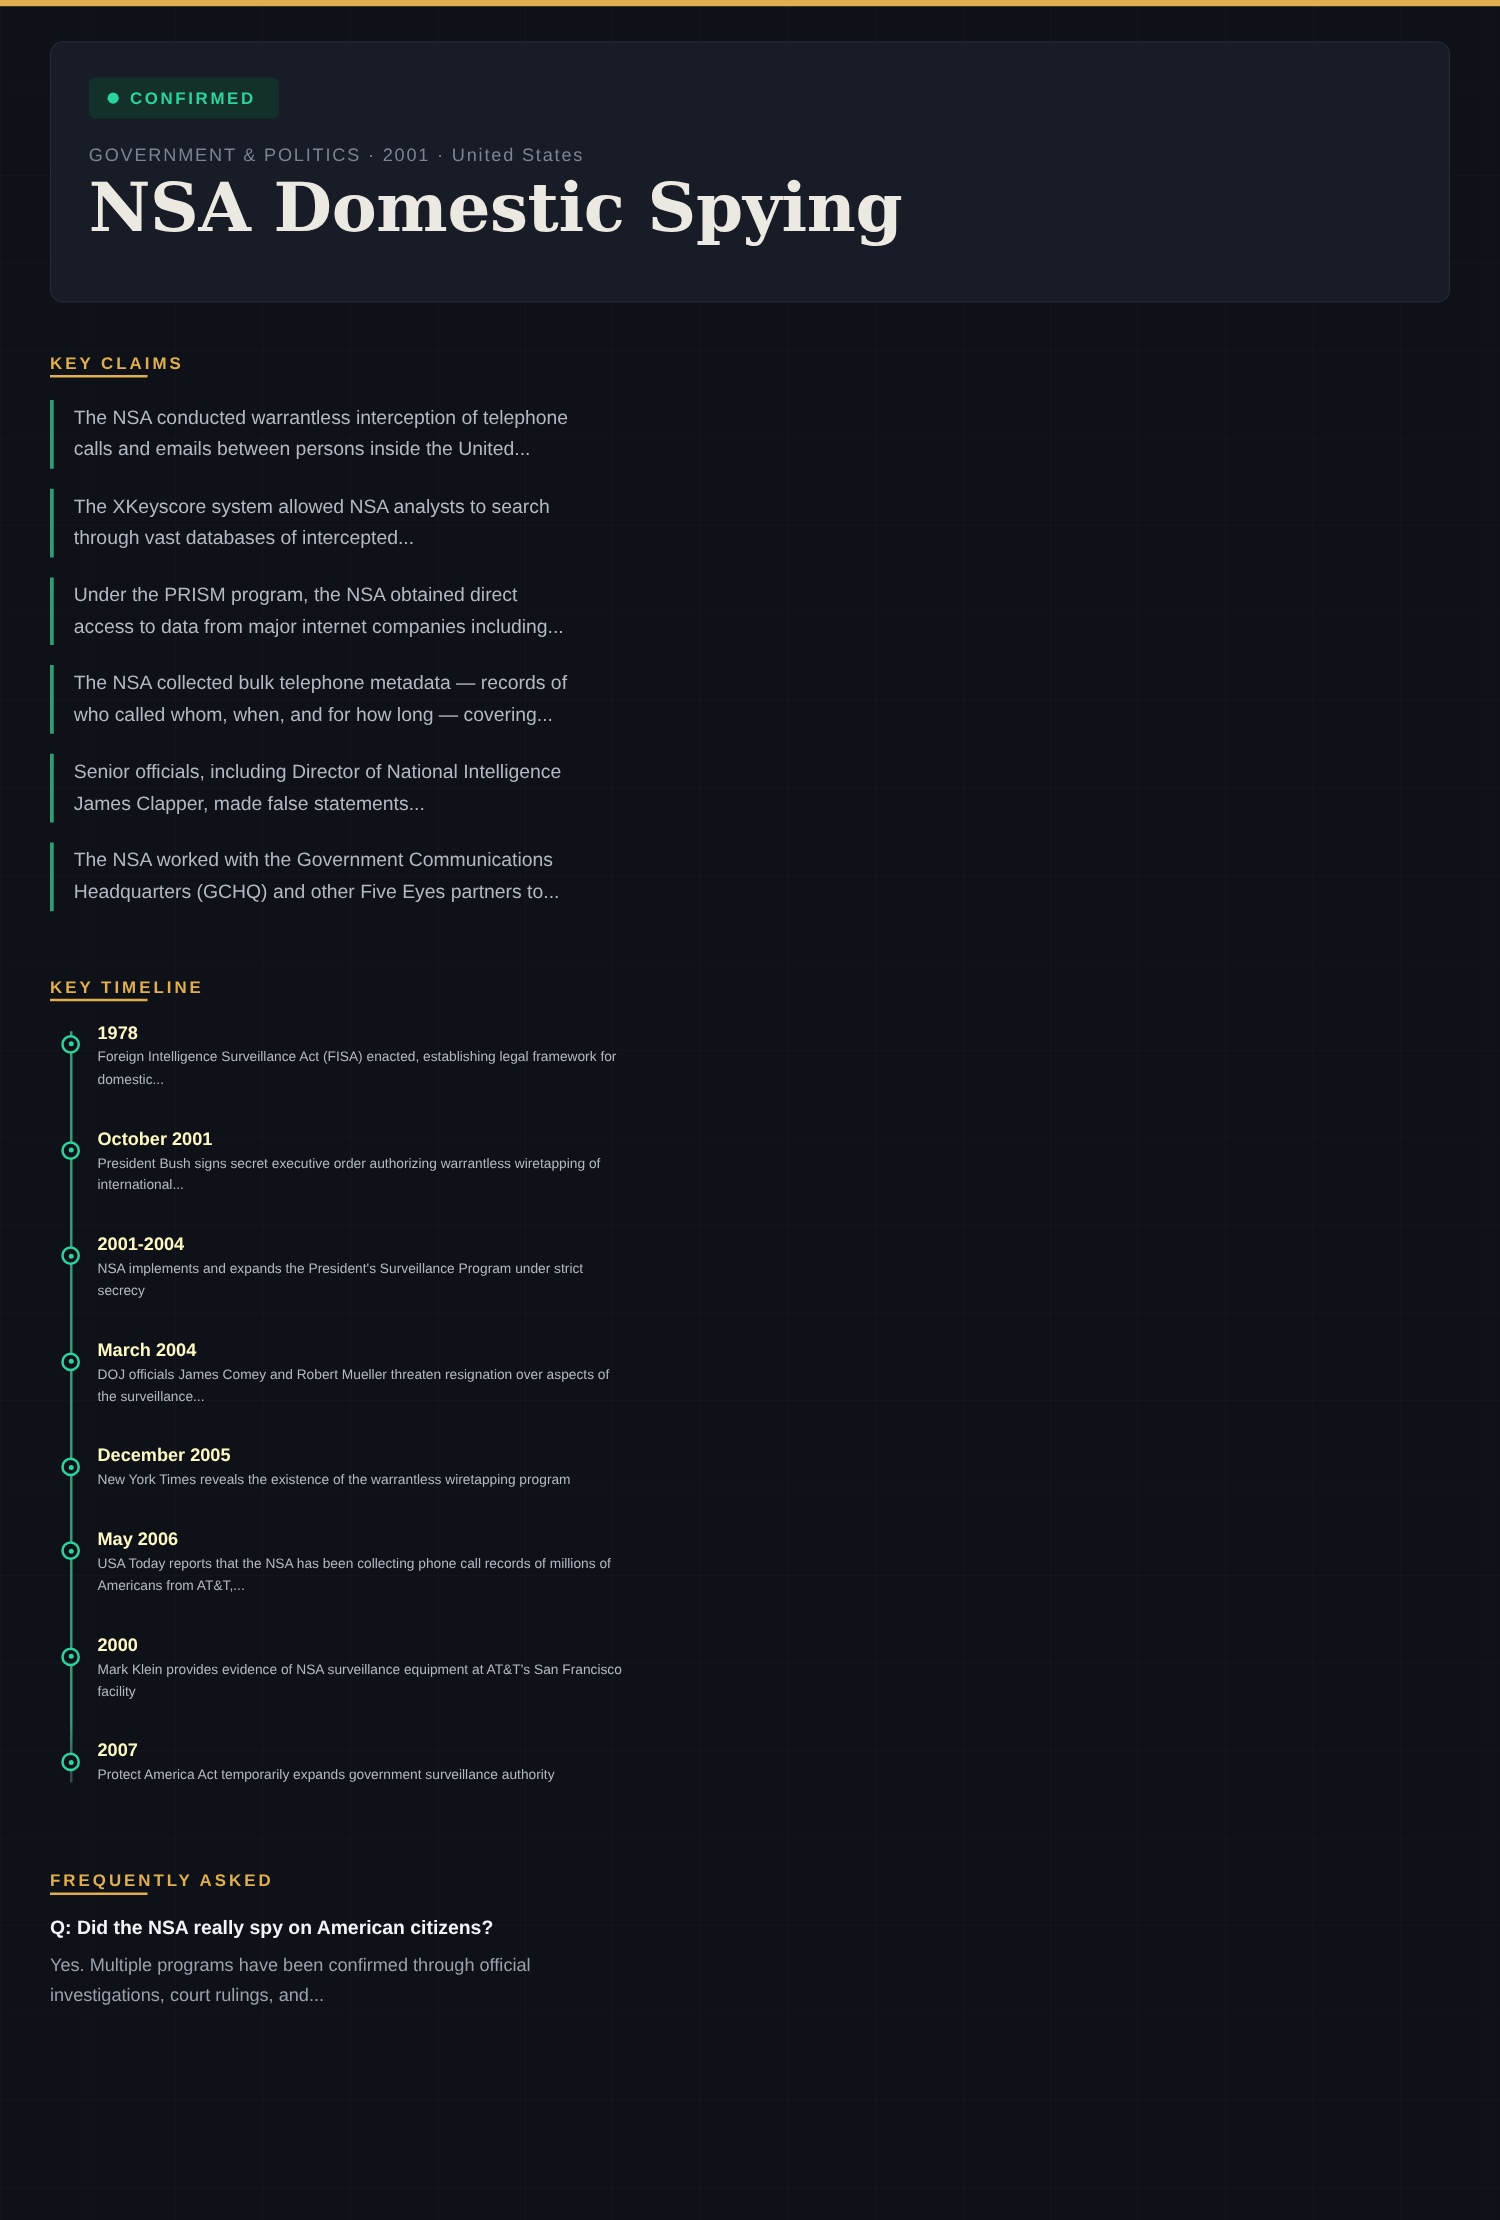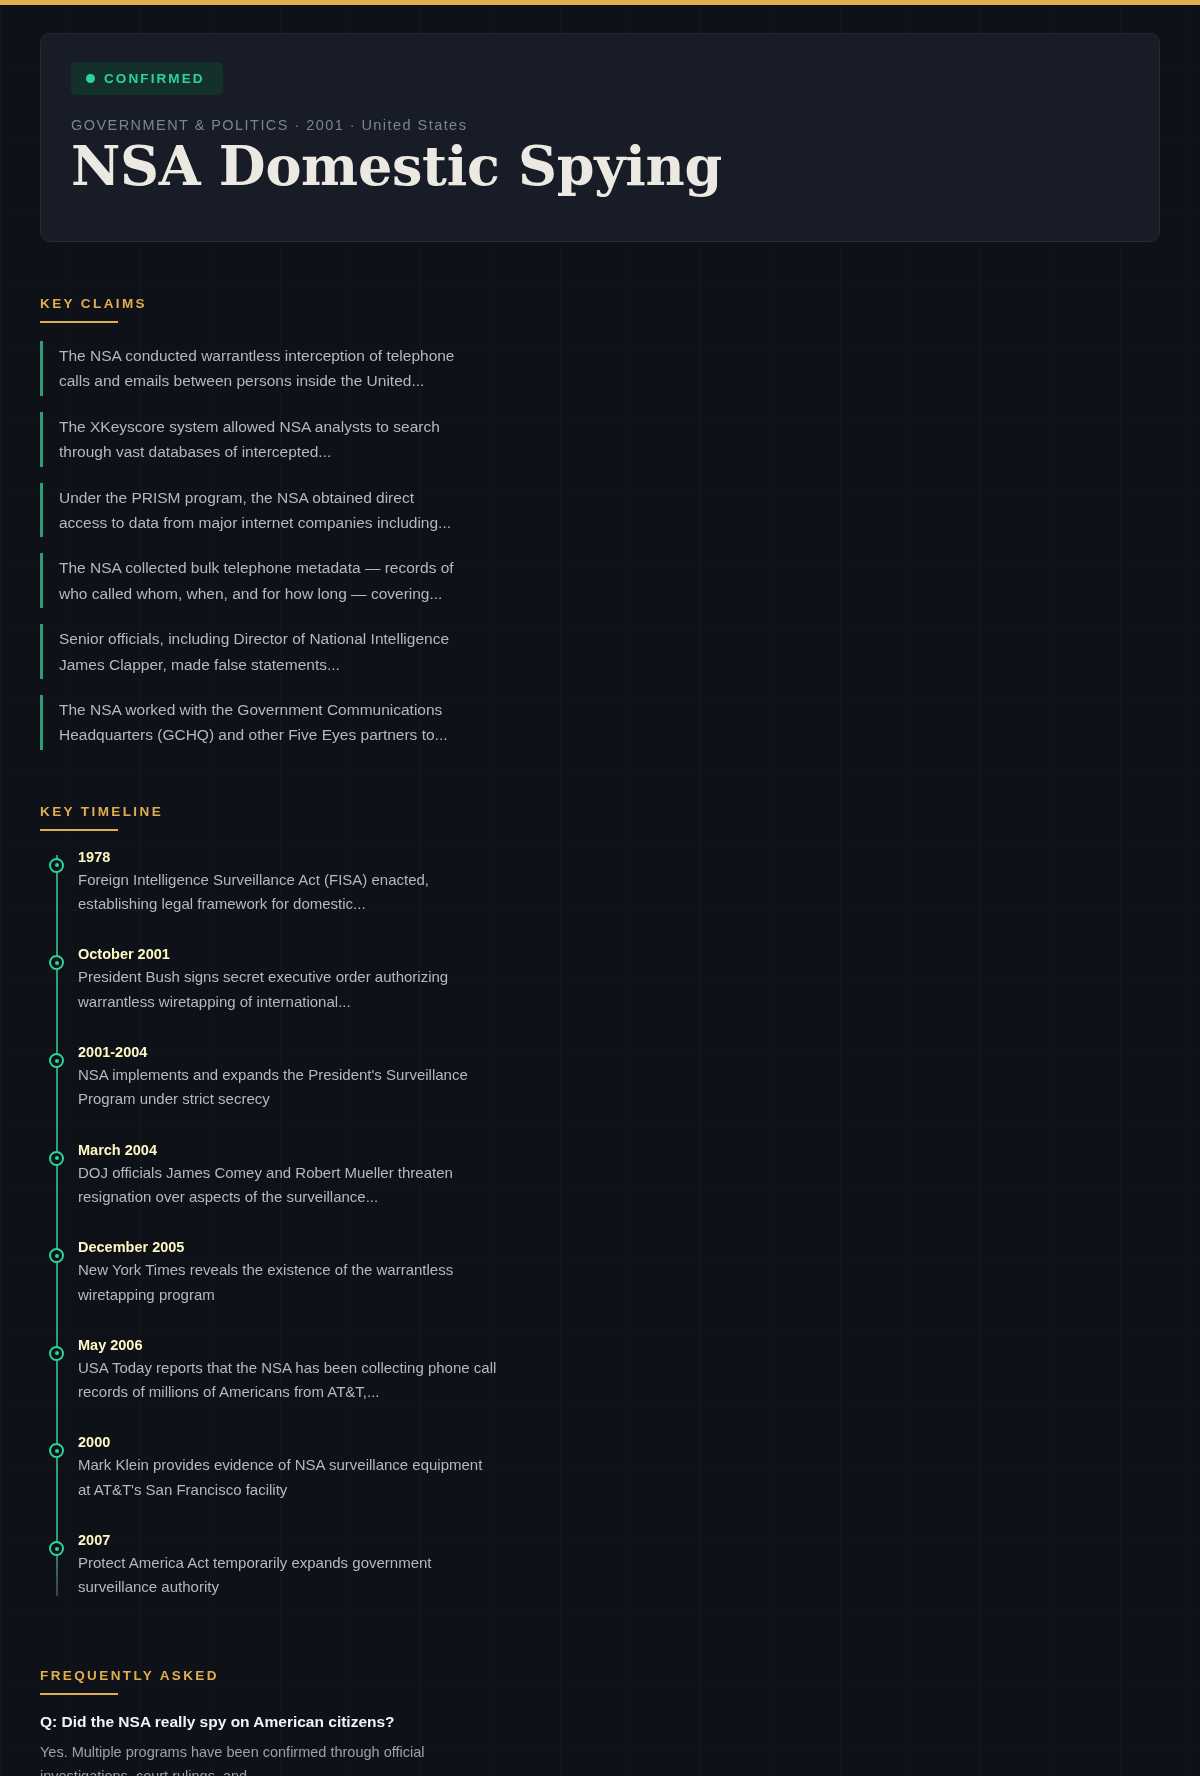--- a/index.html
+++ b/index.html
@@ -31,21 +31,21 @@
     background: #e0ae4e;
   }
 
   
   .page {
     padding-top: 5px;
   }
 
   
   .hero {
-    margin: 28px 40px 16px 40px;
+    margin: 28px 40px 4px 40px;
     background: #171c26;
     border: 1px solid #232a35;
     border-radius: 10px;
     padding: 28px 30px 44px 30px;
   }
 
   .badge {
     display: inline-flex;
     align-items: center;
     gap: 9px;
@@ -88,21 +88,21 @@
   .section {
     margin: 0 40px;
     padding-top: 36px;
   }
 
   .section-head {
     color: #e0ae4e;
     font-size: 13.5px;
     font-weight: bold;
     letter-spacing: 2.4px;
-    padding-bottom: 10px;
+    padding-bottom: 0;
     display: inline-block;
   }
   .section-rule {
     width: 78px;
     height: 2px;
     background: #e0ae4e;
     margin-bottom: 18px;
   }
 
   
@@ -158,21 +158,21 @@
     background: #2ad49c;
   }
   .tl-date {
     color: #fef9c3;
     font-size: 14.5px;
     font-weight: bold;
     margin-bottom: 3px;
   }
   .tl-desc {
     color: #b3b9c2;
-    font-size: 15px;
+    font-size: 11px;
     line-height: 1.62;
     max-width: 420px;
   }
 
   
   .faq-item { margin-bottom: 26px; }
   .faq-q {
     color: #f2f4f7;
     font-size: 15.5px;
     font-weight: bold;

